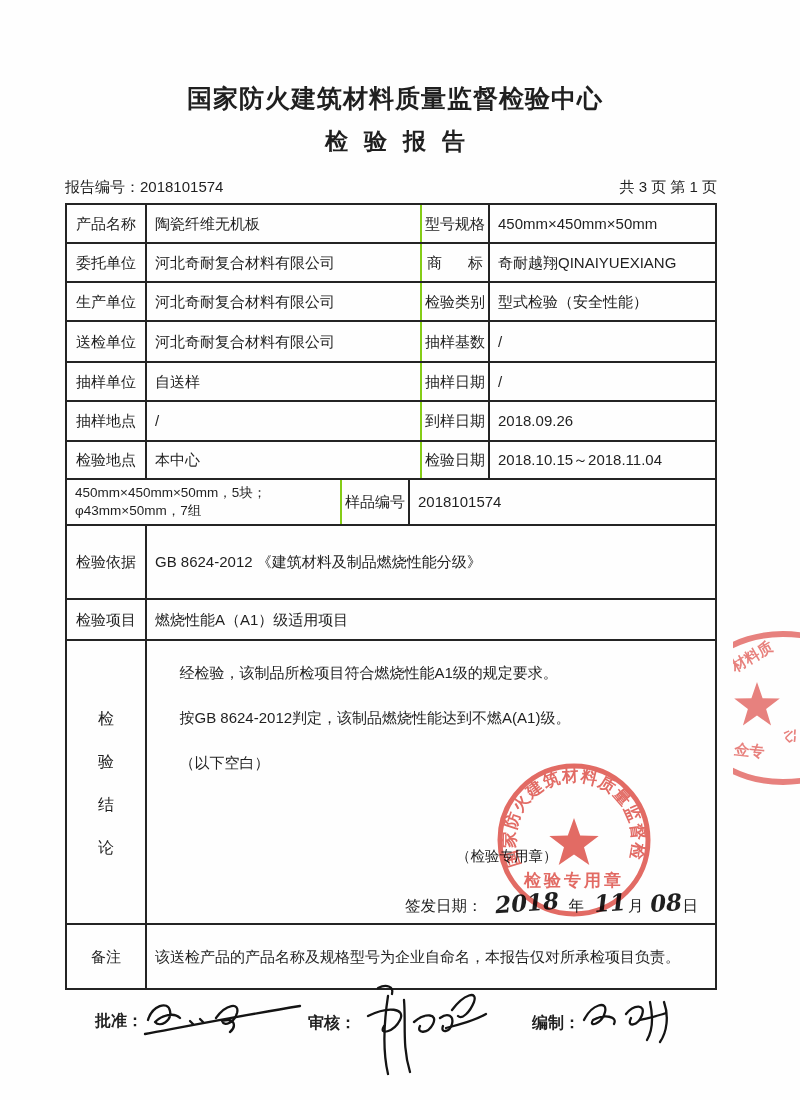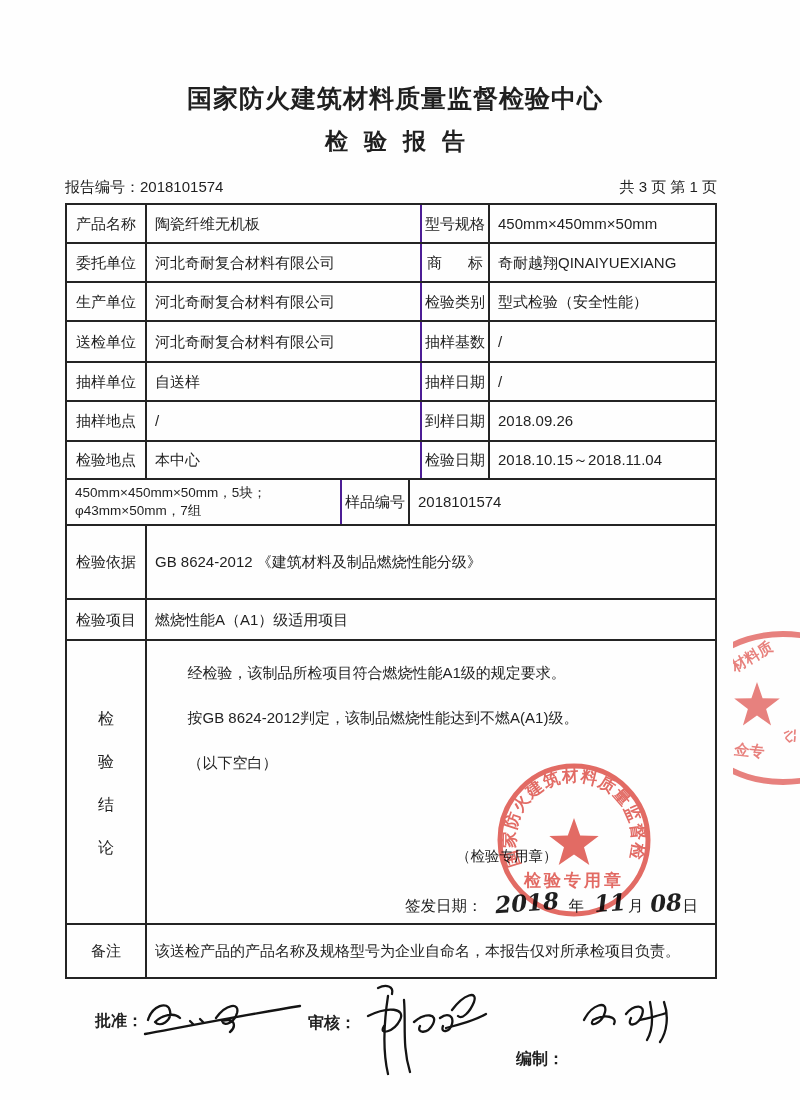--- a/index.html
+++ b/index.html
@@ -30,30 +30,30 @@
   .doc-table{
     position:absolute;top:203px;left:65px;width:652px;
     border:2px solid #242424;box-sizing:border-box;
     background:transparent;
   }
   .trow{display:flex;border-bottom:2px solid #242424;box-sizing:border-box;}
   .trow:last-child{border-bottom:none;}
   .cell{box-sizing:border-box;display:flex;align-items:center;font-size:15px;line-height:1.3;}
   .lab{justify-content:center;text-align:left;padding:0 2px;}
   .c1{width:80px;border-right:2px solid #242424;}
-  .v1{width:275px;border-right:2px solid #4c1d95;padding:0 8px;}
+  .v1{width:275px;border-right:2px solid #84cc16;padding:0 8px;}
   .c3{width:68px;border-right:2px solid #242424;}
   .v2{flex:1;padding:8px 8px;}
   .just{justify-content:space-between;padding:0 5px;text-align:left;}
   .h39{height:39px}.h38{height:38px}.h41{height:41px}.h40{height:40px}
-  .h46{height:46px}.h62{height:74px}.h63{height:52px}.h284{height:284px}
+  .h46{height:46px}.h62{height:74px}.h63{height:63px}.h284{height:284px}
   .small{font-size:13.5px;}
   
   .concl-label{flex-direction:column;justify-content:center;gap:22px;font-size:16px;padding-top:4px;}
-  .concl-body{flex:1;position:relative;display:block;padding:22px 14px 0 12px;}
+  .concl-body{flex:1;position:relative;display:block;padding:22px 14px 0 4px;}
   .concl-body p{margin:0 0 25px 0;font-size:15px;line-height:20px;text-indent:1.9em;}
   .seal-note{
     position:absolute;left:309px;top:206px;font-size:14.5px;color:#1f1f1f;
   }
   .sign-line{
     position:absolute;left:258px;top:250px;font-size:15.5px;white-space:nowrap;
   }
   .hw{
     font-family:"DejaVu Serif", serif;font-style:italic;font-weight:bold;
     font-size:23px;display:inline-block;transform:rotate(-4deg);line-height:1;
@@ -217,20 +217,20 @@
   <path d="M36 14 C32 40 30 66 36 92"></path>
   <path d="M26 6 C34 2 42 4 40 12"></path>
   <path d="M16 34 C36 24 54 26 48 38 C42 50 26 54 32 44"></path>
   <path d="M52 18 C54 42 50 64 58 90"></path>
   <path d="M62 40 C74 30 86 32 81 42 C76 52 64 52 68 44"></path>
   <path d="M88 36 c8 -6 14 -2 12 6 c-2 8 -12 10 -9 2"></path>
   <path d="M100 28 C112 12 126 8 122 20 C118 30 110 38 106 34"></path>
   <path d="M94 46 C110 42 124 38 134 32"></path>
 </svg>
 
-<span class="sig-label" style="left:516px;top:1013px;margin-top:36px;">编制：</span>
+<span class="sig-label" style="left:532px;top:1013px;">编制：</span>
 <svg class="sig" style="left:576px;top:990px;" width="102" height="58" viewBox="0 0 102 58">
   <path d="M8 30 C16 14 32 10 29 22 C26 34 12 38 17 30 C28 24 42 26 38 34"></path>
   <path d="M50 24 C58 14 70 14 66 25 C62 36 50 38 55 28"></path>
   <path d="M74 12 C77 26 77 40 71 50"></path>
   <path d="M64 30 C72 28 82 26 90 23"></path>
   <path d="M88 12 C93 26 91 42 84 52"></path>
 </svg>
 
 </body></html>

